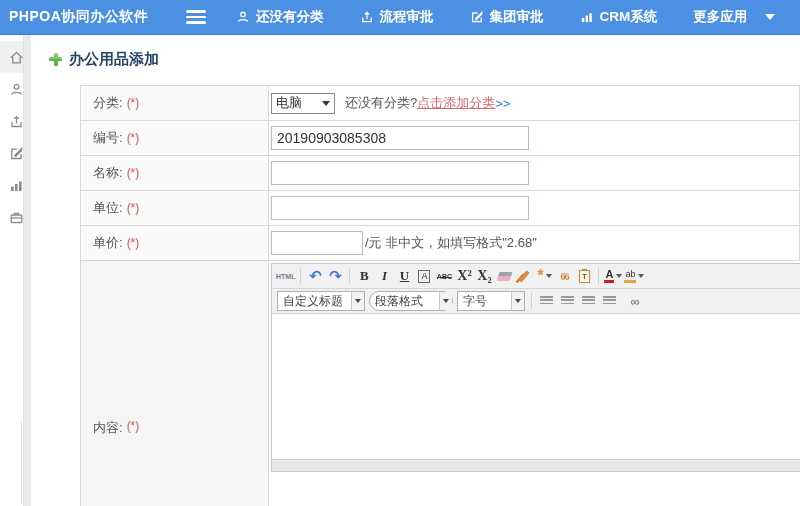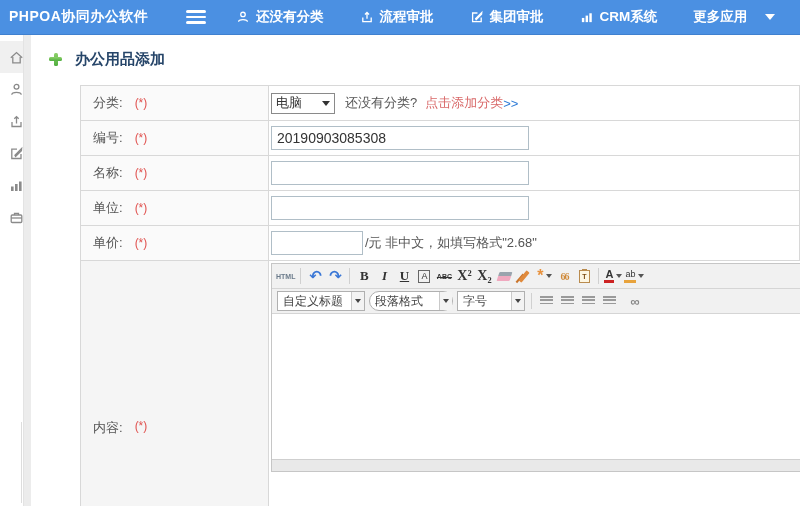--- a/index.html
+++ b/index.html
@@ -26,34 +26,34 @@
   .side-item svg{margin-right:6px;flex:0 0 auto;}
   .side-item.active{background:#f0f0f0;}
   .expander{position:absolute;right:36px;color:#888;font-size:14px;}
   .sub-item{height:27px;display:flex;align-items:center;padding-left:25px;font-size:13px;color:#8a8a8a;cursor:pointer;}
   .sub2{margin-left:21px;border-left:1px solid #ddd;}
   .sub2 .sub-item{padding-left:14px;color:#8a8a8a;}
 
   
   .content{flex:1;background:#ececec;}
   .content-inner{margin-left:7px;background:#fff;height:100%;padding:14px 0 0 18px;overflow:hidden;}
-  .page-title{display:flex;align-items:center;gap:13px;height:20px;}
+  .page-title{display:flex;align-items:center;gap:7px;height:20px;}
   .plus-icon{position:relative;width:13px;height:13px;display:inline-block;}
   .plus-icon::before{content:"";position:absolute;left:4.5px;top:0;width:4px;height:13px;
     background:linear-gradient(to bottom,#8ed06a,#4fae3f);border-radius:1.5px;}
   .plus-icon::after{content:"";position:absolute;top:4.5px;left:0;height:4px;width:13px;
     background:linear-gradient(to bottom,#8ed06a,#4fae3f);border-radius:1.5px;}
   .page-title h1{font-size:15px;color:#264569;margin:0;font-weight:bold;}
 
   
   .ftable{margin:16px 0 0 31px;width:720px;border-top:1px solid #d8d8d8;border-left:1px solid #d8d8d8;}
   .frow{display:flex;border-bottom:1px solid #d8d8d8;border-right:1px solid #d8d8d8;height:35px;}
   .frow.tall{height:330px;}
   .flabel{width:188px;background:#fafafa;border-right:1px solid #d8d8d8;display:flex;align-items:center;
-    padding-left:12px;font-size:13px;color:#555;gap:12px;flex:0 0 auto;}
+    padding-left:12px;font-size:13px;color:#555;gap:4px;flex:0 0 auto;}
   .frow.tall .flabel{align-items:flex-start;padding-top:158px;background:#f5f5f5;}
   .req{color:#e0524f;font-size:12px;}
   .fvalue{flex:1;display:flex;align-items:center;padding-left:2px;background:#fff;font-size:13px;color:#555;}
   .frow.tall .fvalue{align-items:flex-start;padding-top:2px;}
   .tinput{height:24px;border:1px solid #b0bec7;background:#fff;font-size:14px;color:#333;
     padding:0 5px;font-family:"Liberation Sans","DejaVu Sans",sans-serif;outline:none;}
   .w-big{width:258px;}
   .w-small{width:92px;}
   .note{margin-left:2px;color:#555;}
   .fake-select{width:64px;height:21px;border:1px solid #8a8a8a;background:#fff;display:flex;
@@ -232,21 +232,21 @@
           <div class="flabel">
               <span>分类:</span>
               <span class="req">(*)</span>
             </div>
           <div class="fvalue">
             <div class="fake-select">
               <span>电脑</span>
               <span class="tri"></span>
             </div>
             <span class="hint">还没有分类?</span>
-            <span class="link-red" style="margin-left:8px;">点击添加分类</span>
+            <span class="link-red" style="margin-left:0;text-decoration:underline;">点击添加分类</span>
             <span class="link-blue">&gt;&gt;</span>
           </div>
         </div>
 
         <div class="frow">
           <div class="flabel">
               <span>编号:</span>
               <span class="req">(*)</span>
             </div>
           <div class="fvalue">

